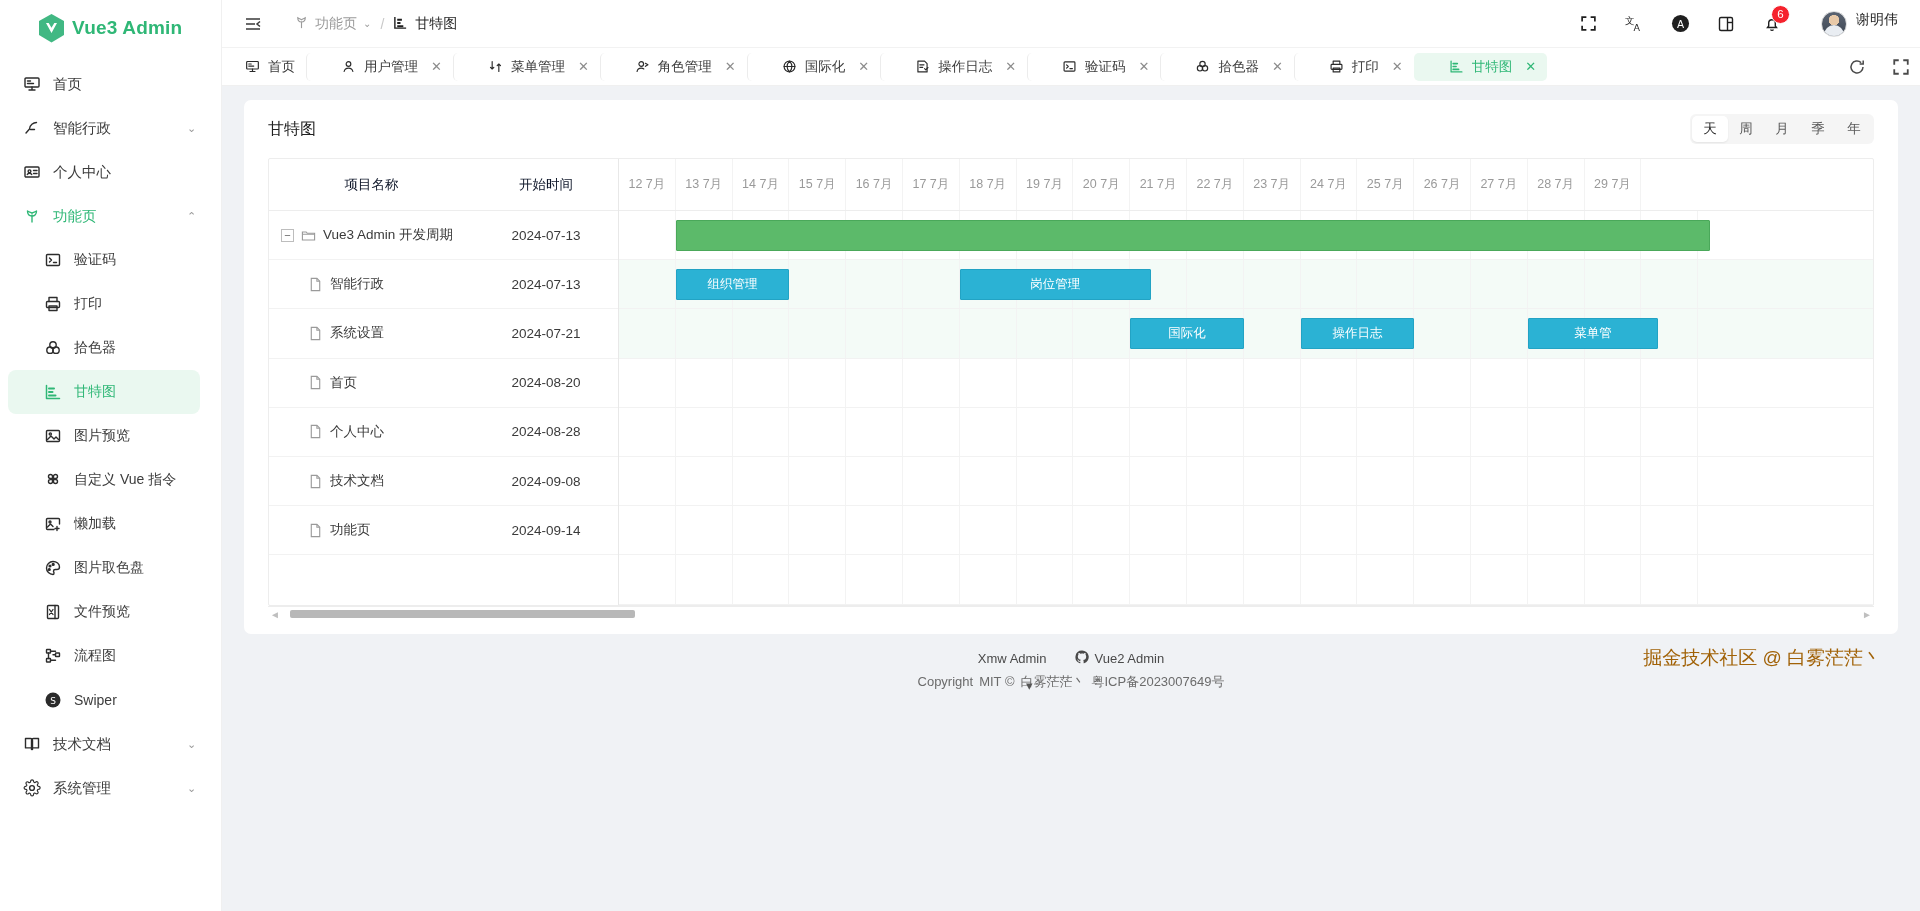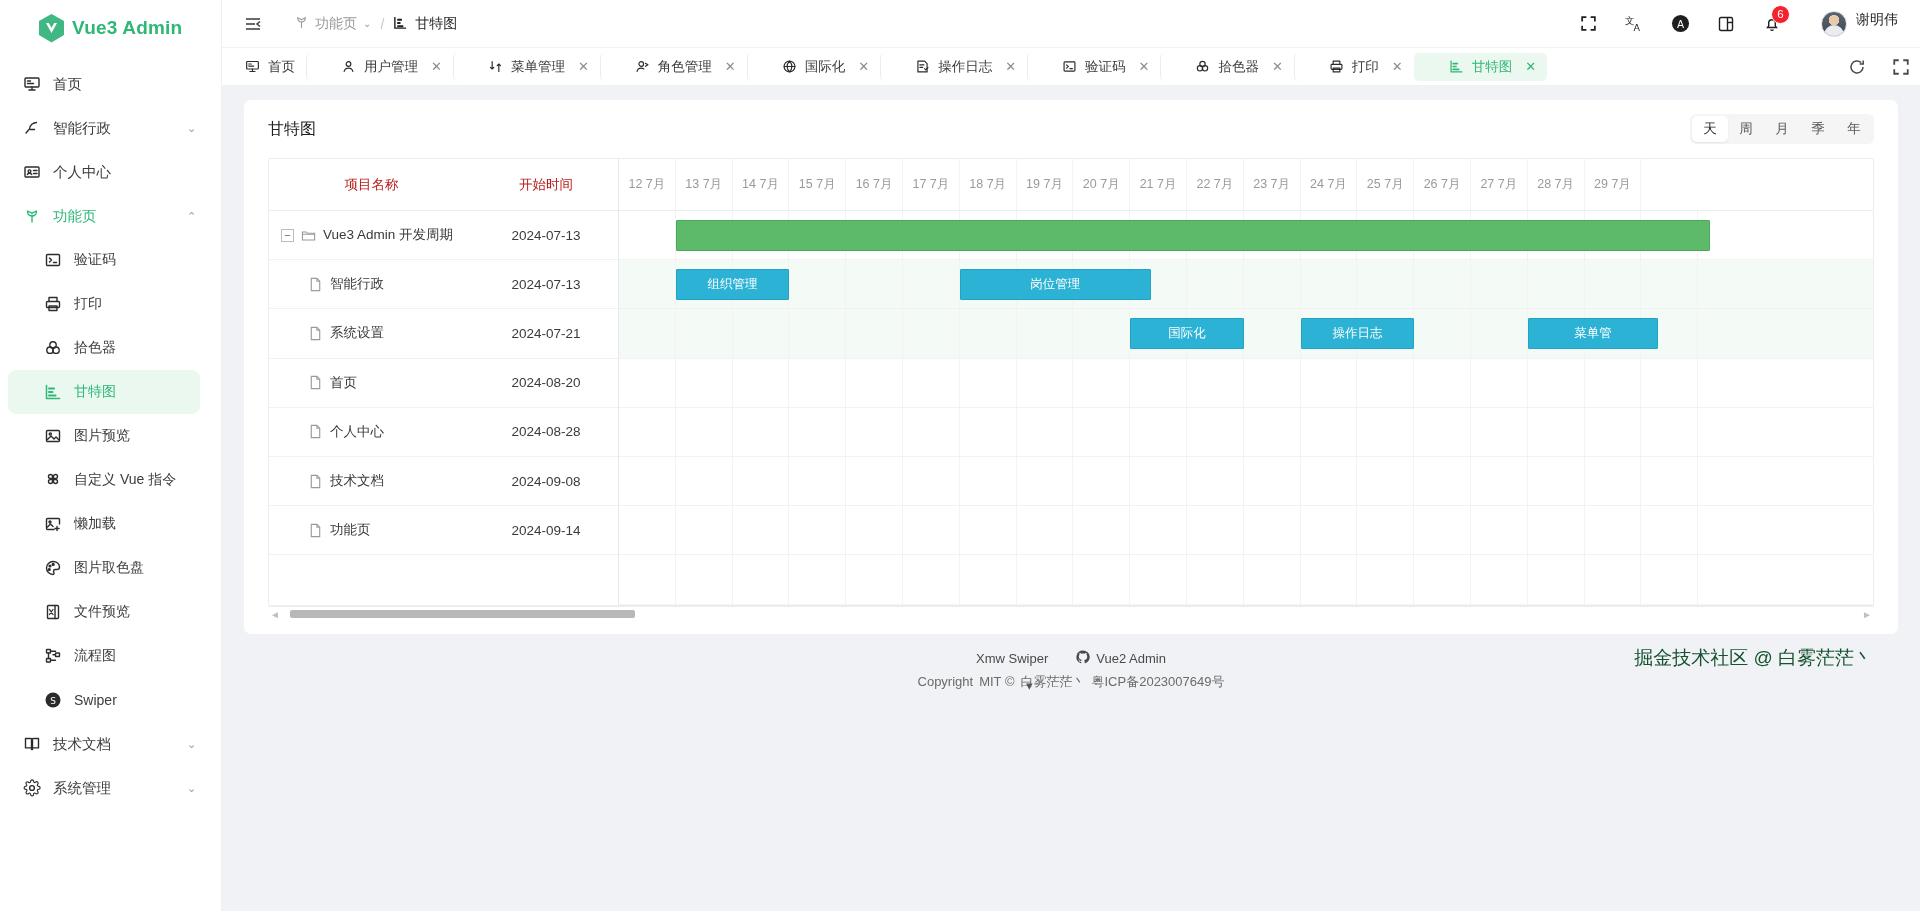--- a/index.html
+++ b/index.html
@@ -117,21 +117,21 @@
   }
   .seg-item.on { background: #fff; color: #222; box-shadow: 0 1px 2px rgba(0,0,0,.07); }
 
   
   .gantt-wrap { margin: 0 24px; border: 1px solid #ededed; border-radius: 2px; overflow: hidden; }
   .gantt { display: flex; }
   .g-left { flex: 0 0 350px; border-right: 1px solid #e8e8e8; }
   .g-right { flex: 1 1 auto; overflow: hidden; position: relative; }
   .g-head {
     height: 52px; display: flex; align-items: center; border-bottom: 1px solid #ededed;
-    font-size: 13.5px; color: #b91c1c;
+    font-size: 13.5px; color: #0f172a;
   }
   .g-col-name { flex: 0 0 205px; text-align: center; }
   .g-col-date { flex: 1 1 auto; text-align: center; }
   .g-row {
     height: 49.2px; display: flex; align-items: center; border-bottom: 1px solid #f2f2f2;
     font-size: 13.5px; color: #3a3a3a;
   }
   .g-row .nm { flex: 0 0 205px; display: flex; align-items: center; gap: 7px; padding-left: 12px; white-space: nowrap;}
   .g-row .dt { flex: 1 1 auto; text-align: center; color: #3a3a3a; }
   .tgl {
@@ -171,22 +171,22 @@
 
   
   .footer {
     flex: 0 0 auto; padding: 16px 0 6px 0; text-align: center;
     font-size: 13px; color: #5c5c5c; position: relative;
   }
   .f-row1 { display: flex; align-items: center; justify-content: center; gap: 28px; }
   .f-link { display: flex; align-items: center; gap: 6px; color: #4a4a4a; cursor: pointer; }
   .f-row2 { margin-top: 6px; color: #6b6b6b; display:flex; align-items:center; justify-content:center; gap:6px;}
   .watermark {
-    position: absolute; right: 25px; bottom: 26px;
-    font-size: 19px; color: #14532d; white-space: nowrap;
+    position: absolute; right: 16px; bottom: 26px;
+    font-size: 19px; color: #a16207; white-space: nowrap;
   }
   .cursor-mark { position:absolute; left: 782px; bottom: 4px; color:#555; font-size:13px;}
 </style>
 </head>
 <body>
 
 <div class="app">
 
   <div class="sidebar">
     <div class="logo-row">
@@ -883,21 +883,21 @@
           <span class="hs-track">
             <span class="hs-thumb"></span>
           </span>
           <span class="hs-arrow">►</span>
         </div>
       </div>
 
       <div class="footer">
         <div class="f-row1">
           <span class="f-link">
-            <span>Xmw Swiper</span>
+            <span>Xmw Admin</span>
           </span>
           <span class="f-link">
             <span>
               <svg width="14" height="14" viewBox="0 0 16 16" fill="#4a4a4a">
                 <path d="M8 .5a7.5 7.5 0 0 0-2.4 14.6c.37.07.5-.16.5-.36v-1.3c-2.1.45-2.5-1-2.5-1-.35-.86-.84-1.1-.84-1.1-.7-.47.05-.46.05-.46.76.06 1.16.78 1.16.78.68 1.16 1.78.83 2.2.63.07-.5.27-.83.48-1.02-1.67-.2-3.43-.84-3.43-3.73 0-.82.3-1.5.77-2.02-.08-.2-.33-.96.07-2 0 0 .63-.2 2.07.77A7.2 7.2 0 0 1 8 4.07c.64 0 1.28.09 1.88.26 1.43-.97 2.06-.77 2.06-.77.4 1.04.15 1.8.08 2 .48.52.77 1.2.77 2.02 0 2.9-1.77 3.53-3.45 3.72.28.24.52.7.52 1.42v2.1c0 .2.13.44.5.36A7.5 7.5 0 0 0 8 .5z"></path>
               </svg>
             </span>
             <span>Vue2 Admin</span>
           </span>
         </div>

